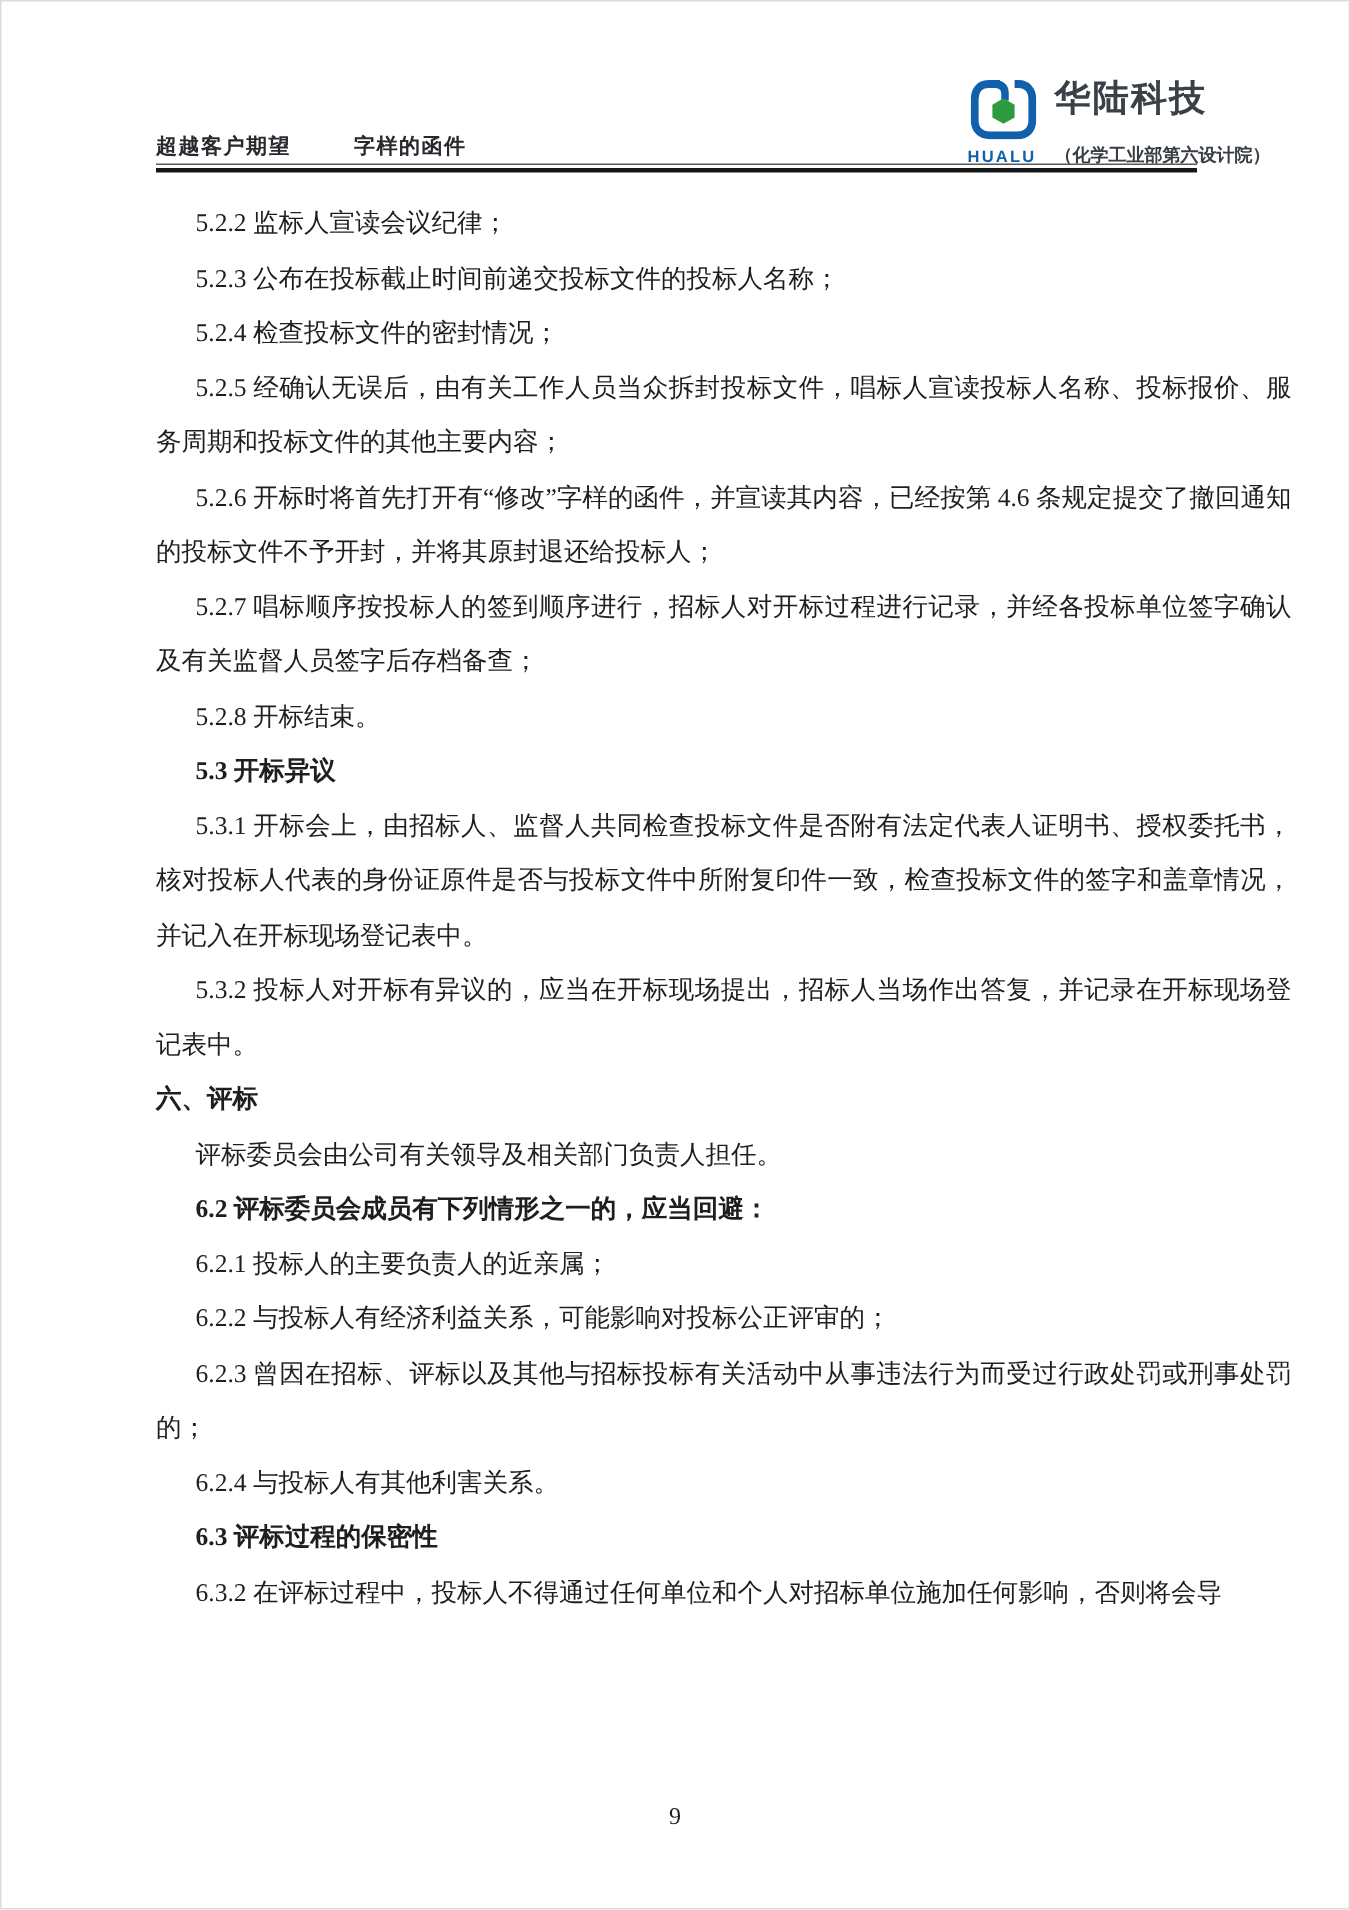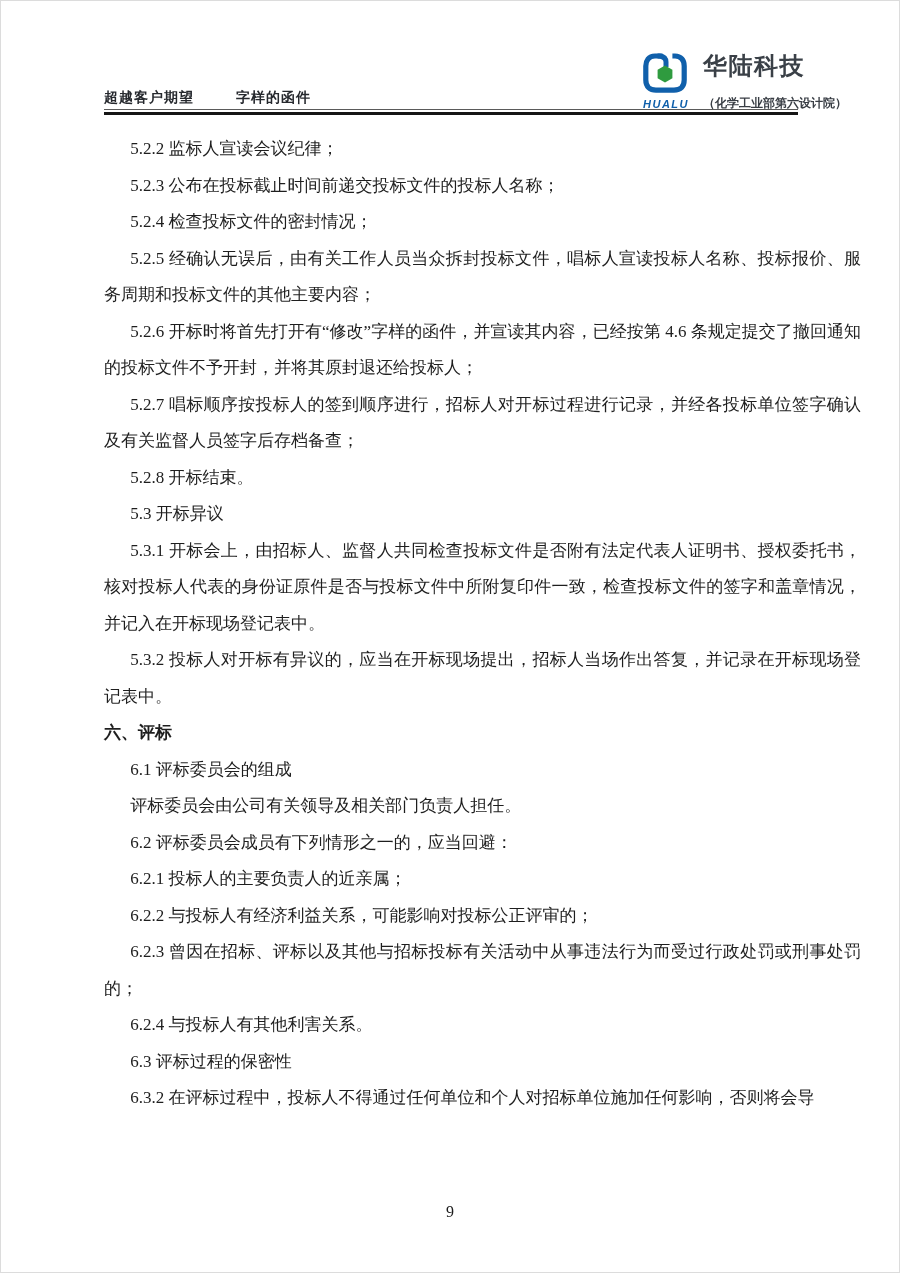--- a/index.html
+++ b/index.html
@@ -16,21 +16,21 @@
   }
   
   .hdr-tagline{
     position:absolute;left:103px;top:88px;
     font-family:"Liberation Sans","DejaVu Sans",sans-serif;
     font-size:14px;font-weight:bold;color:#26292e;
     letter-spacing:1px;white-space:nowrap;
   }
   .hdr-tagline .tag-right{margin-left:42px;}
   .logo{position:absolute;left:642px;top:52px;display:flex;align-items:flex-start;}
-  .logo-icon-col{width:48px;text-align:left;font-style:italic;}
+  .logo-icon-col{width:48px;text-align:right;}
   .logo-wordmark{
     font-family:"Liberation Sans","DejaVu Sans",sans-serif;
     font-size:11px;font-weight:bold;color:#1060ab;
     letter-spacing:1.5px;margin-top:1px;
   }
   .brand-col{margin-left:12px;}
   .brand-name{
     font-family:"Liberation Sans","DejaVu Sans",sans-serif;
     font-size:24px;font-weight:bold;color:#3a4047;
     letter-spacing:1.5px;line-height:26px;white-space:nowrap;
@@ -44,21 +44,21 @@
   .hdr-rule .thin{height:1px;background:#5a5a5a;}
   .hdr-rule .thick{height:3px;background:#161616;margin-top:2px;}
   
   .doc-body{
     position:absolute;left:103px;top:130px;width:757px;
     font-size:17px;line-height:36.5px;
     text-align:justify;color:#1e1e1e;
   }
   .doc-body p{margin:0;padding:0;}
   .p-indent{text-indent:1.55em;}
-  .p-heading{text-indent:1.55em;font-weight:normal;}
+  .p-heading{text-indent:1.55em;font-weight:bold;}
   .p-chapter{text-indent:0;font-weight:bold;}
   
   .page-num{
     position:absolute;left:0;top:1202px;width:100%;
     text-align:center;font-size:16px;color:#1c1c1c;
   }
 </style>
 </head>
 <body>
 
@@ -93,21 +93,20 @@
     <p class="p-indent">5.2.3 公布在投标截止时间前递交投标文件的投标人名称；</p>
     <p class="p-indent">5.2.4 检查投标文件的密封情况；</p>
     <p class="p-indent">5.2.5 经确认无误后，由有关工作人员当众拆封投标文件，唱标人宣读投标人名称、投标报价、服务周期和投标文件的其他主要内容；</p>
     <p class="p-indent">5.2.6 开标时将首先打开有“修改”字样的函件，并宣读其内容，已经按第 4.6 条规定提交了撤回通知的投标文件不予开封，并将其原封退还给投标人；</p>
     <p class="p-indent">5.2.7 唱标顺序按投标人的签到顺序进行，招标人对开标过程进行记录，并经各投标单位签字确认及有关监督人员签字后存档备查；</p>
     <p class="p-indent">5.2.8 开标结束。</p>
     <p class="p-heading">5.3 开标异议</p>
     <p class="p-indent">5.3.1 开标会上，由招标人、监督人共同检查投标文件是否附有法定代表人证明书、授权委托书，核对投标人代表的身份证原件是否与投标文件中所附复印件一致，检查投标文件的签字和盖章情况，并记入在开标现场登记表中。</p>
     <p class="p-indent">5.3.2 投标人对开标有异议的，应当在开标现场提出，招标人当场作出答复，并记录在开标现场登记表中。</p>
     <p class="p-chapter">六、评标</p>
-    <p class="p-heading">6.1 评标委员会的组成</p>
     <p class="p-indent">评标委员会由公司有关领导及相关部门负责人担任。</p>
     <p class="p-heading">6.2 评标委员会成员有下列情形之一的，应当回避：</p>
     <p class="p-indent">6.2.1 投标人的主要负责人的近亲属；</p>
     <p class="p-indent">6.2.2 与投标人有经济利益关系，可能影响对投标公正评审的；</p>
     <p class="p-indent">6.2.3 曾因在招标、评标以及其他与招标投标有关活动中从事违法行为而受过行政处罚或刑事处罚的；</p>
     <p class="p-indent">6.2.4 与投标人有其他利害关系。</p>
     <p class="p-heading">6.3 评标过程的保密性</p>
     <p class="p-indent">6.3.2 在评标过程中，投标人不得通过任何单位和个人对招标单位施加任何影响，否则将会导</p>
   </div>
 

